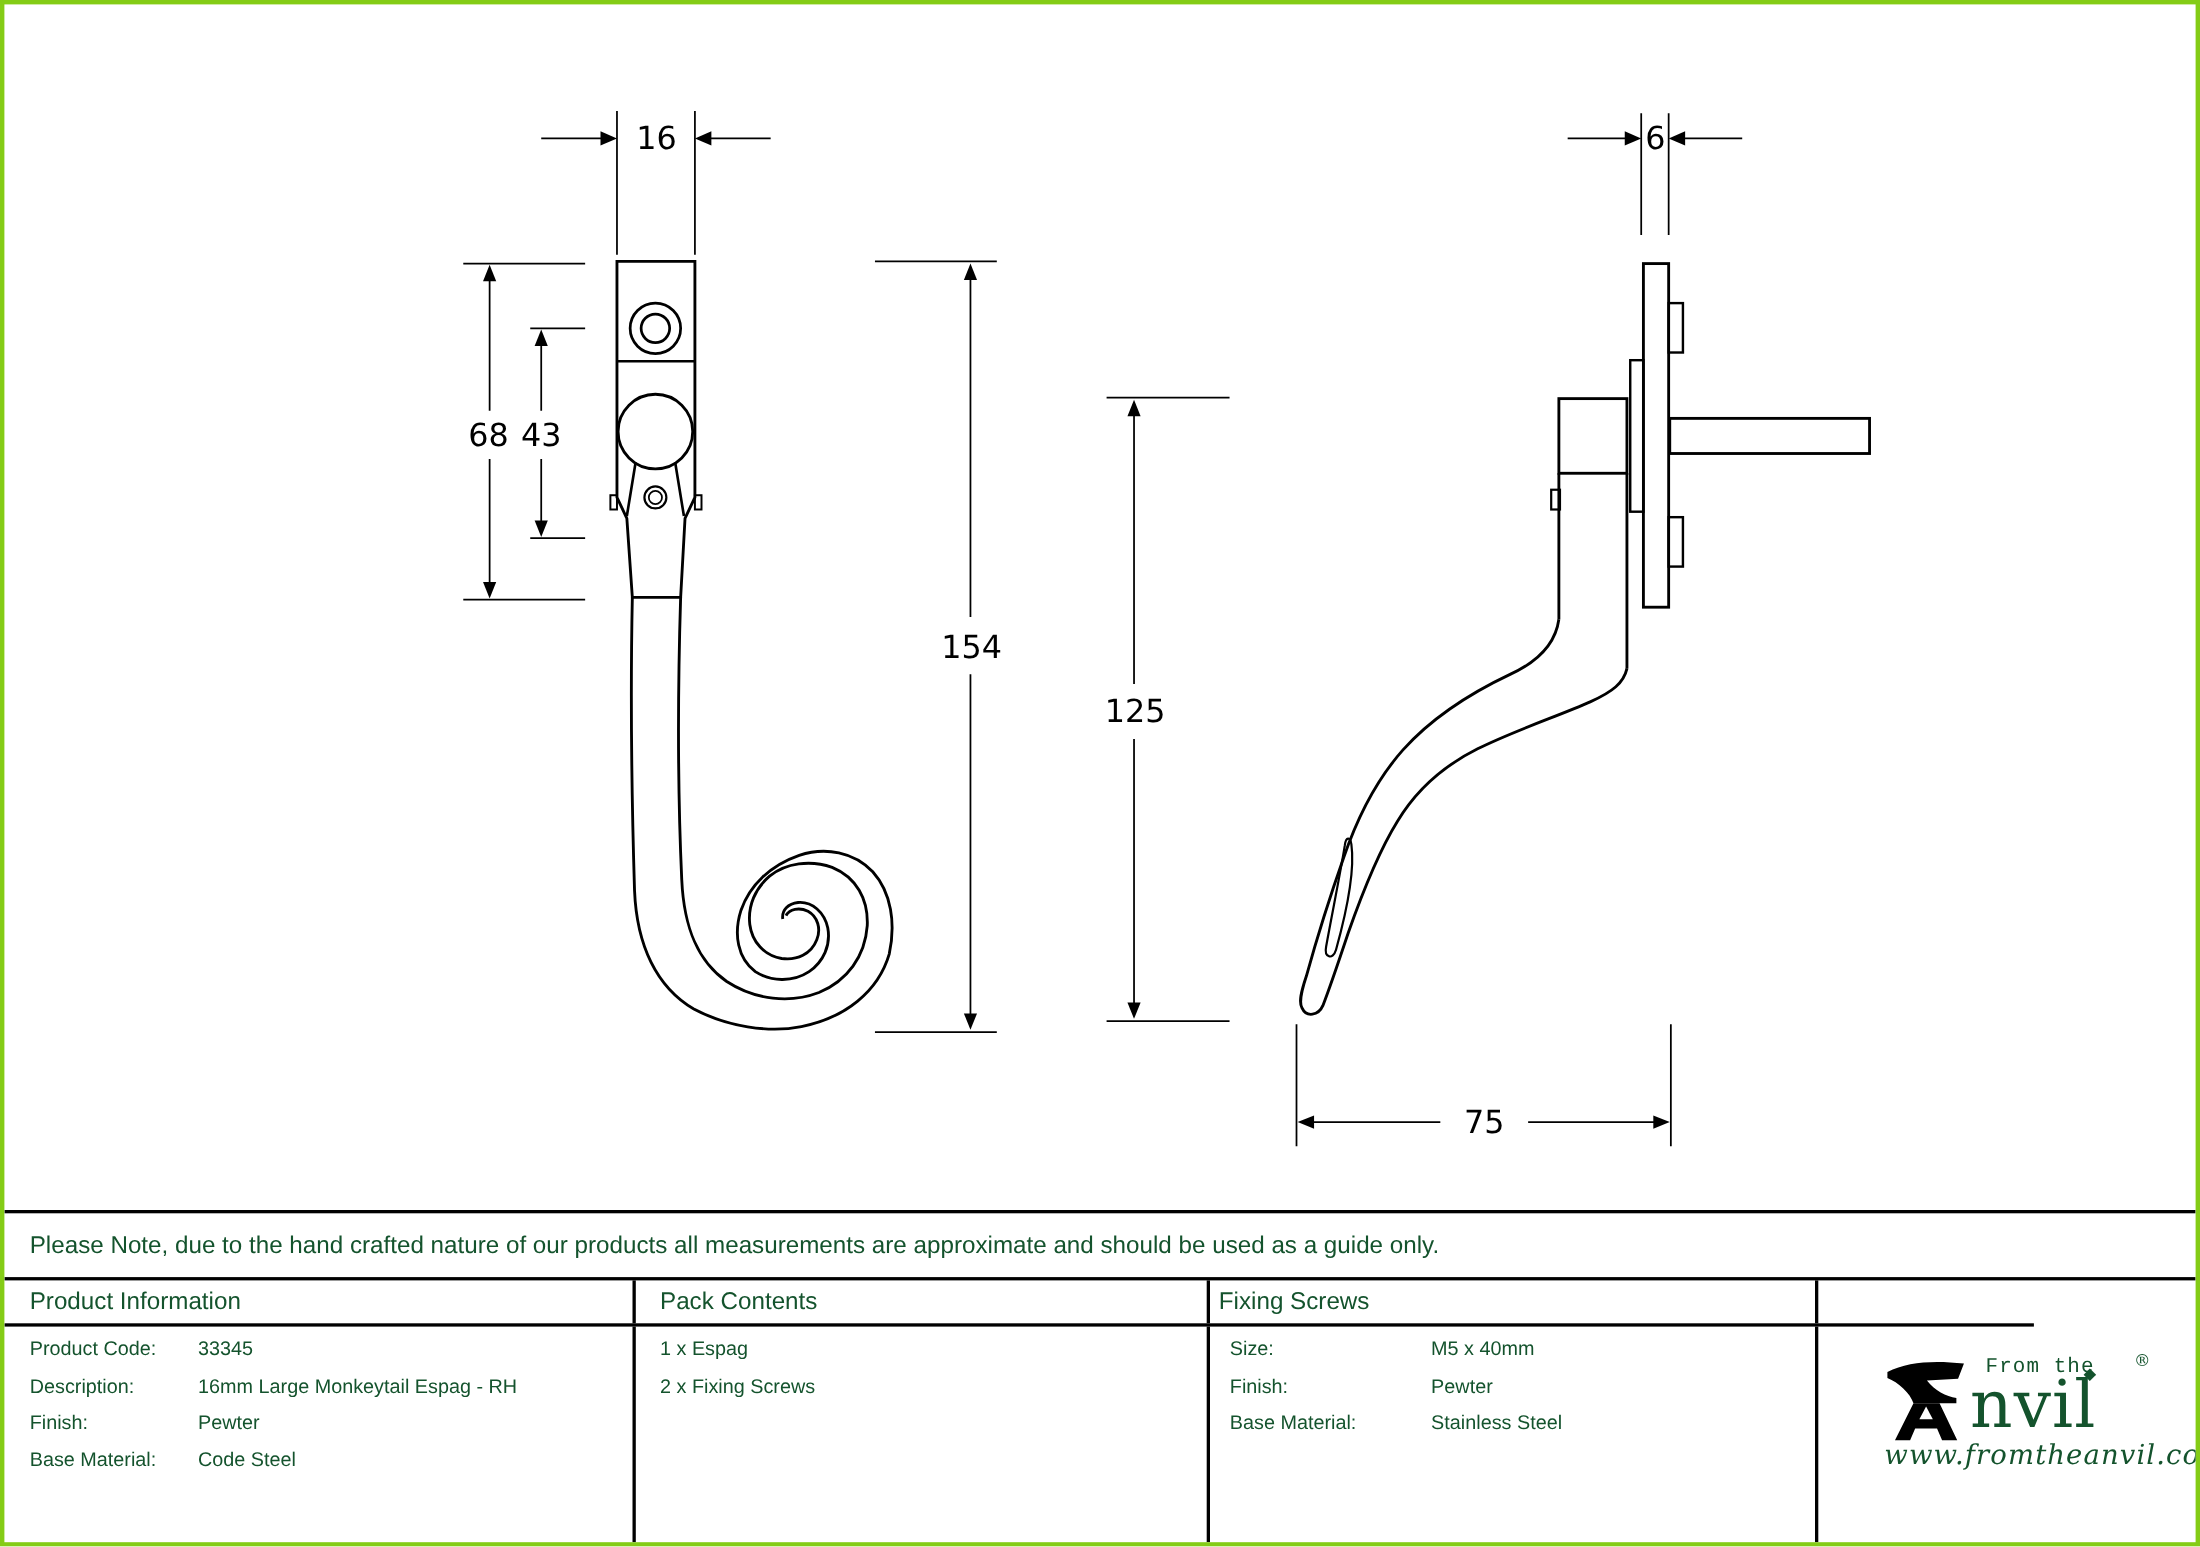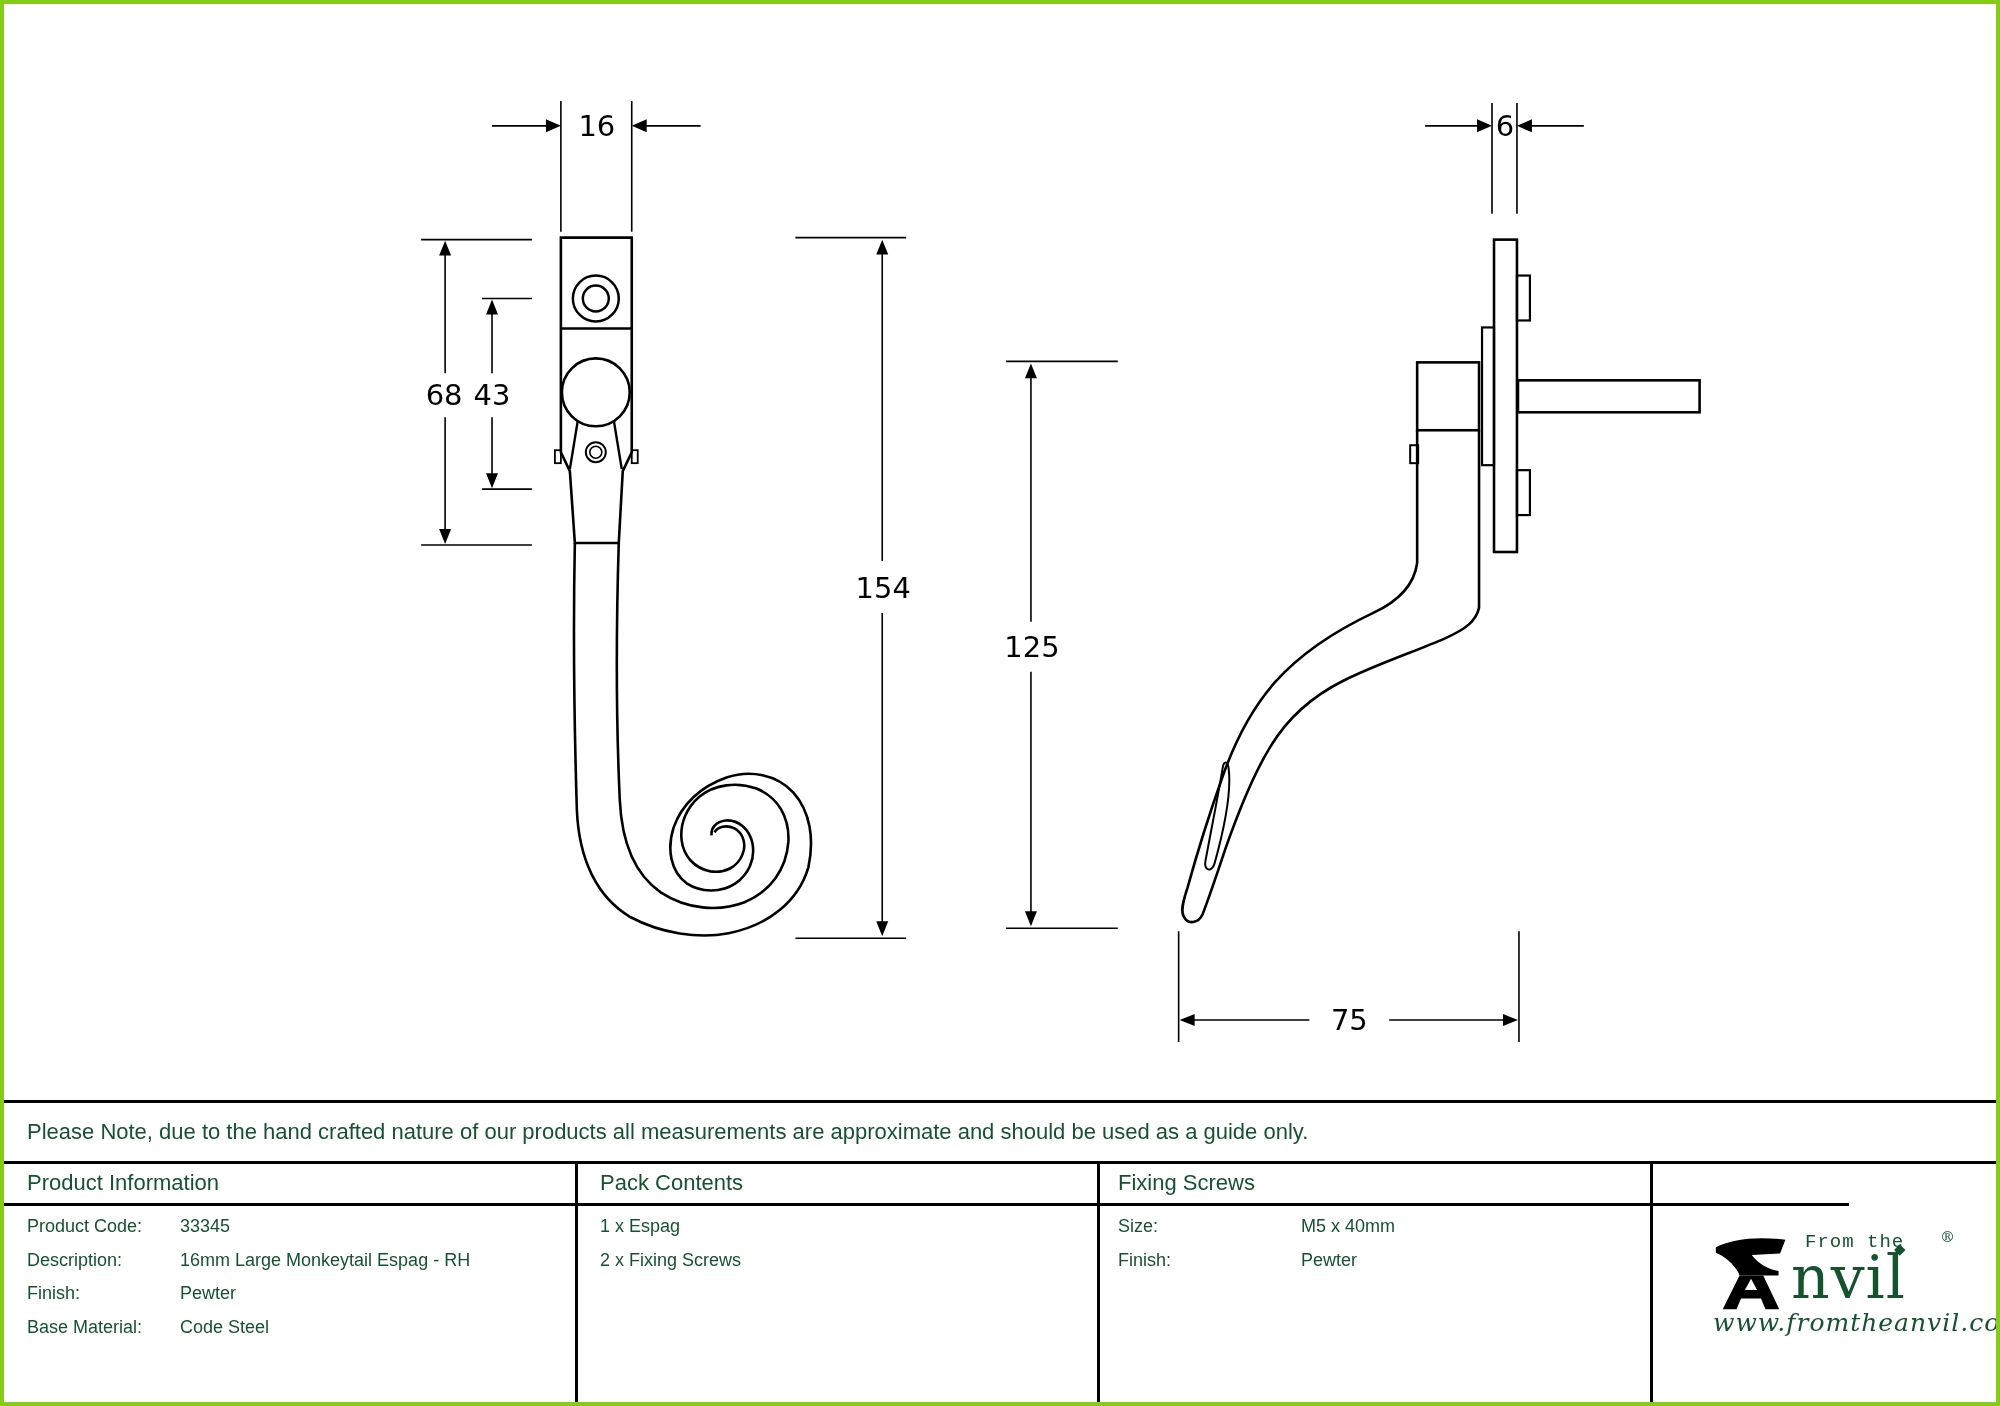--- a/index.html
+++ b/index.html
@@ -18,21 +18,21 @@
   .tbody-row{position:absolute;left:0;top:1202px;width:1992px;height:196px;}
   .cell{position:absolute;top:0;height:100%;box-sizing:border-box;}
   .cell.c2,.cell.c3,.cell.c4{border-left:3px solid #000;}
   .c1{left:0;width:571px;}
   .c2{left:571px;width:522px;}
   .c3{left:1093px;width:553px;}
   .c4{left:1646px;width:346px;}
   .hdr{font-size:22px;line-height:38px;white-space:nowrap;}
   .c1 .hdr{padding-left:23px;}
   .c2 .hdr{padding-left:22px;}
-  .c3 .hdr{padding-left:18px;}
+  .c3 .hdr{padding-left:8px;}
   .cellbody{padding-top:4px;font-size:18px;}
   .c1 .cellbody{padding-left:23px;}
   .c2 .cellbody{padding-left:22px;}
   .c3 .cellbody{padding-left:18px;}
   .trow{line-height:33.5px;white-space:nowrap;}
   .c1 .lbl{display:inline-block;width:148px;}
   .c3 .lbl{display:inline-block;width:178px;}
   
   .logo{position:relative;width:100%;height:100%;}
   .logo-icon{position:absolute;left:54px;top:26px;}
@@ -230,20 +230,24 @@
     <div class="cell c3">
       <div class="cellbody">
         <div class="trow">
           <span class="lbl">Size:</span>
           <span class="val">M5 x 40mm</span>
         </div>
         <div class="trow">
           <span class="lbl">Finish:</span>
           <span class="val">Pewter</span>
         </div>
+        <div class="trow">
+          <span class="lbl">Base Material:</span>
+          <span class="val">Stainless Steel</span>
+        </div>
       </div>
     </div>
 
     <div class="cell c4">
       <div class="logo">
         <svg class="logo-icon" width="88" height="78" viewBox="0 0 94 102">
           <path fill="#000" d="M1,20 C25,8 55,6 92,10 L85,28 L48,30 C57,42 71,49 83,51 L83,57 L32,57 C28,45 14,32 1,27 Z"></path>
           <path fill="#000" d="M32,57 L10,101 L28,101 L34,87 L60,87 L66,101 L84,101 L63,57 Z"></path>
           <path fill="#fff" d="M39,76 L55,76 L47,61 Z"></path>
         </svg>

